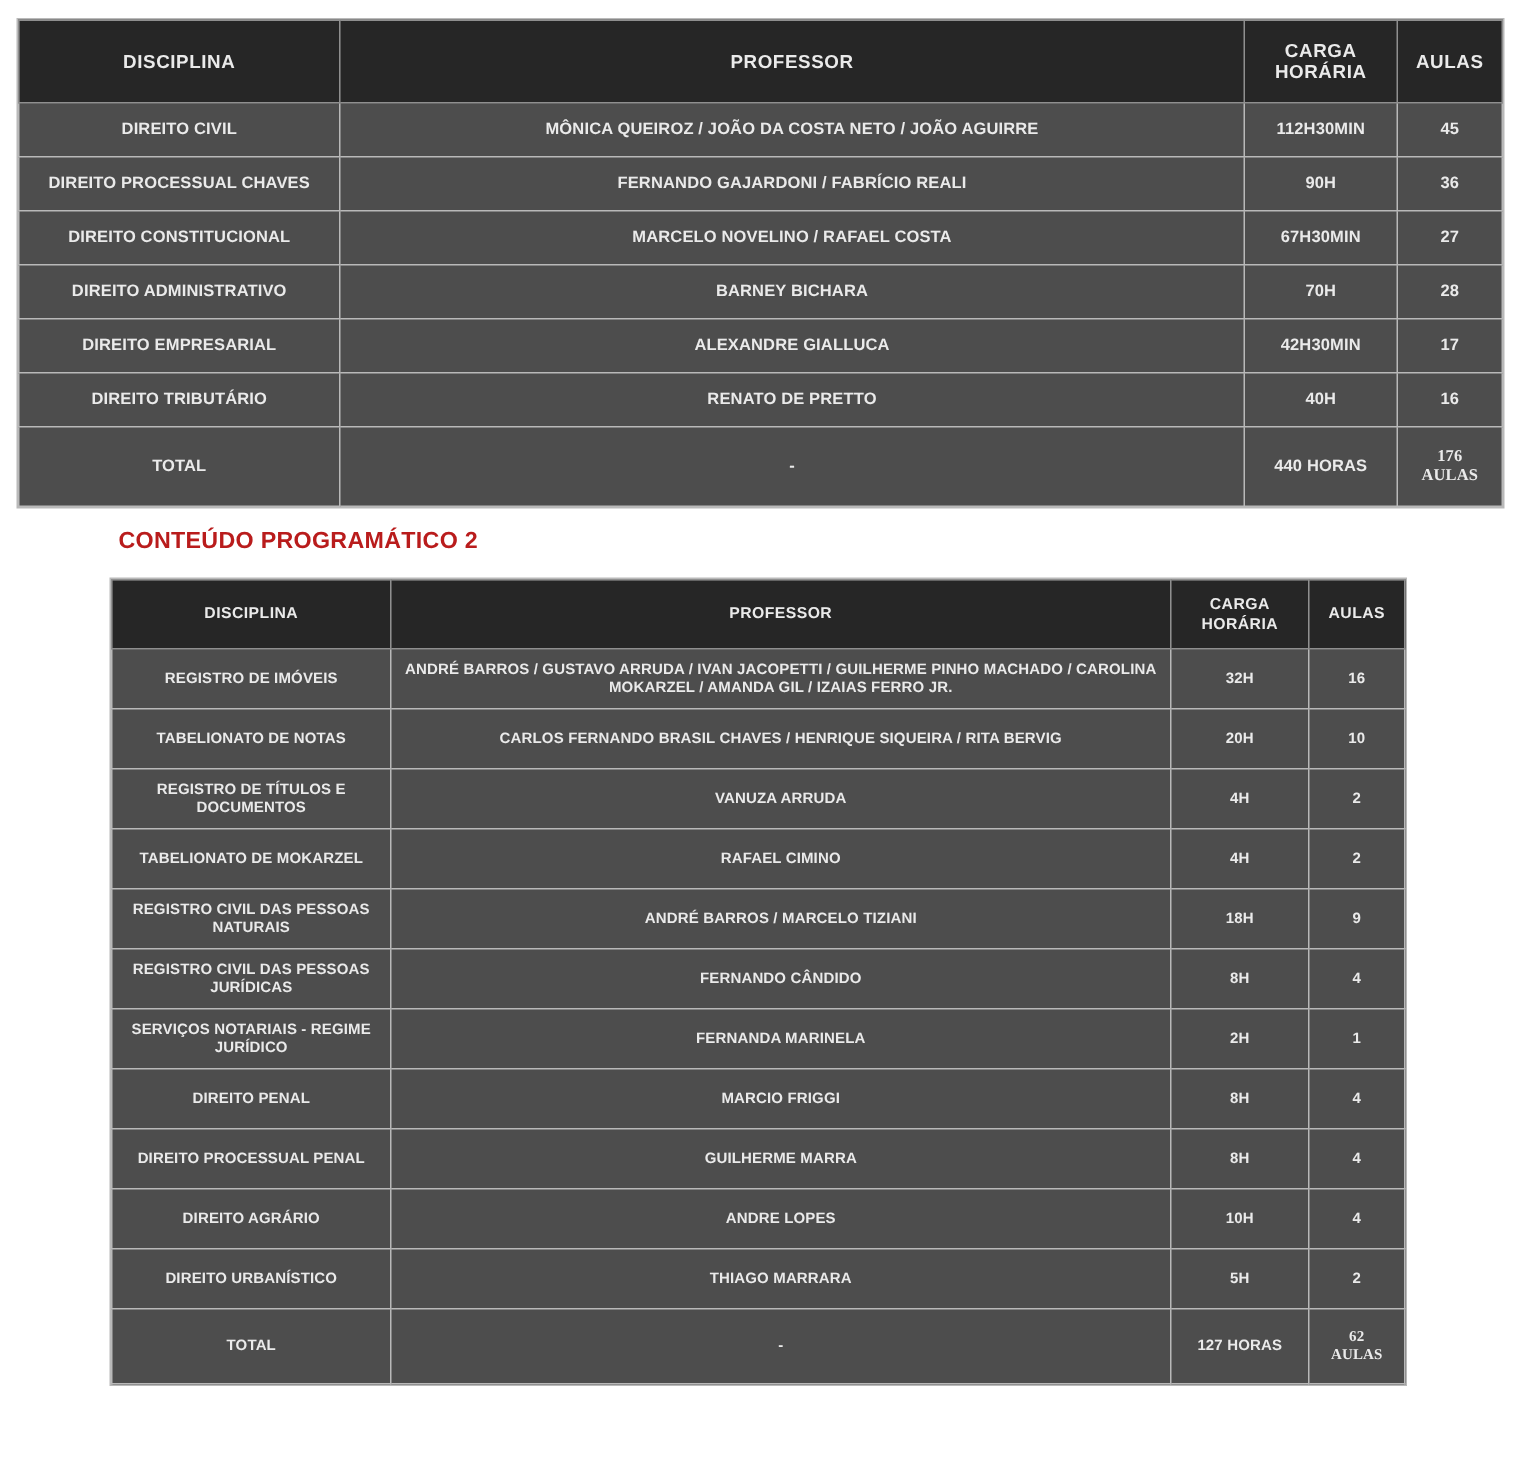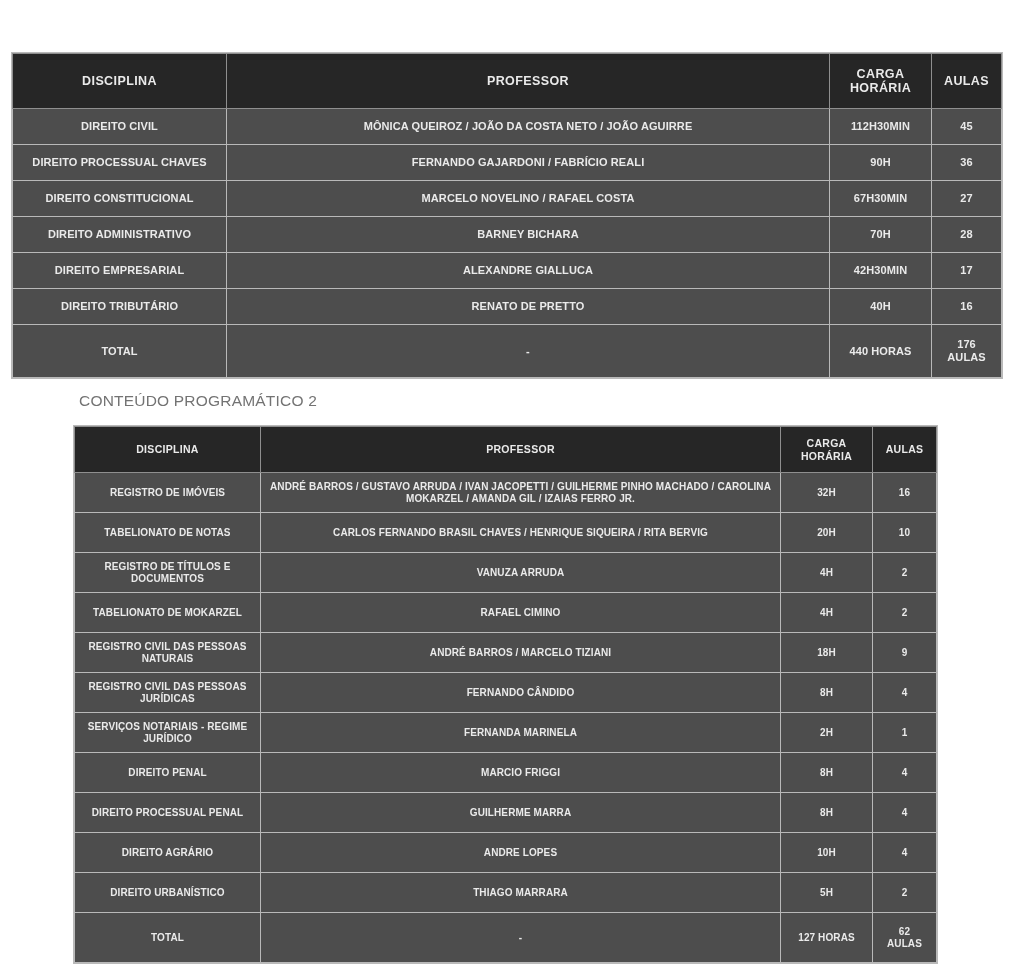--- a/index.html
+++ b/index.html
@@ -13,21 +13,20 @@
     font-family: "Liberation Sans", sans-serif;
     -webkit-font-smoothing: antialiased;
     overflow: hidden;
   }
 
   .page {
     position: relative;
     width: 1024px;
     height: 856px;
     background: #ffffff;
-    margin-top: 40px;
   }
 
   
   .ctable {
     position: absolute;
     border-collapse: collapse;
     table-layout: fixed;
     background: #4d4d4d;
     box-shadow: 0 0 0 1px #b9b9b9;
   }
@@ -72,22 +71,22 @@
   #table-conteudo-1 .col-professor  { width: 603px; }
   #table-conteudo-1 .col-carga      { width: 102px; }
   #table-conteudo-1 .col-aulas      { width: 70px;  }
 
   
   #section-heading-2 {
     position: absolute;
     left: 79px;
     top: 352px;
     font-size: 15.5px;
-    font-weight: normal;
-    color: #737373;
+    font-weight: bold;
+    color: #b91c1c;
     letter-spacing: 0.2px;
     white-space: nowrap;
   }
 
   
   #table-conteudo-2 {
     left: 74px;
     top: 386px;
     width: 862px;
   }
@@ -103,21 +102,21 @@
   }
   #table-conteudo-2 tbody tr.total-row td {
     height: 50px;
   }
   #table-conteudo-2 .col-disciplina { width: 186px; }
   #table-conteudo-2 .col-professor  { width: 520px; }
   #table-conteudo-2 .col-carga      { width: 92px;  }
   #table-conteudo-2 .col-aulas      { width: 64px;  }
 
   .hdr-line { display: block; }
-  .stack-line { display: block; }
+  .stack-line { display: block; font-family: Liberation Serif, serif; }
 </style>
 </head>
 <body>
 
 <div class="page">
 
   <table class="ctable" id="table-conteudo-1">
     <thead>
       <tr>
         <th class="col-disciplina">DISCIPLINA</th>

